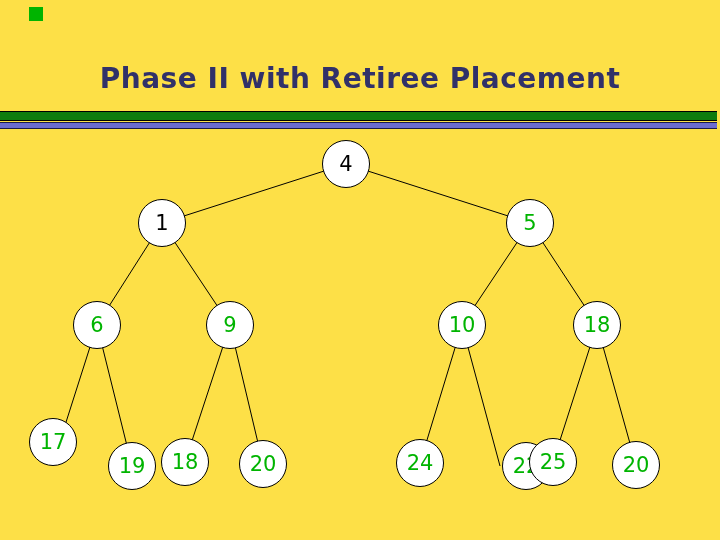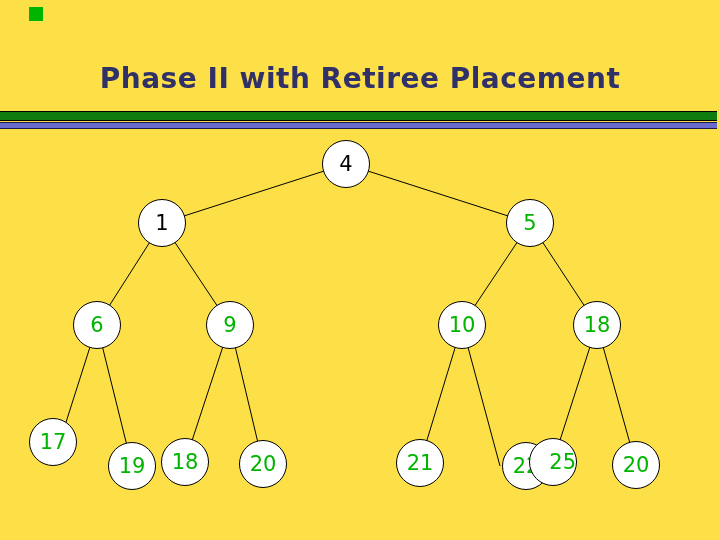--- a/index.html
+++ b/index.html
@@ -89,18 +89,18 @@
       <div class="node" style="left: 138px; top: 199px; color: rgb(0, 0, 0);">1</div>
       <div class="node" style="left: 506px; top: 199px; color: rgb(0, 180, 0);">5</div>
       <div class="node" style="left: 73px; top: 301px; color: rgb(0, 180, 0);">6</div>
       <div class="node" style="left: 206px; top: 301px; color: rgb(0, 180, 0);">9</div>
       <div class="node" style="left: 438px; top: 301px; color: rgb(0, 180, 0); text-align: center;">10</div>
       <div class="node" style="left: 573px; top: 301px; color: rgb(0, 180, 0);">18</div>
       <div class="node" style="left: 29px; top: 418px; color: rgb(0, 180, 0);">17</div>
       <div class="node" style="left: 108px; top: 442px; color: rgb(0, 180, 0);">19</div>
       <div class="node" style="left: 161px; top: 438px; color: rgb(0, 180, 0);">18</div>
       <div class="node" style="left: 239px; top: 440px; color: rgb(0, 180, 0);">20</div>
-      <div class="node" style="left: 396px; top: 439px; color: rgb(0, 180, 0);">21</div>
+      <div class="node" style="left: 396px; top: 439px; color: rgb(0, 180, 0);">24</div>
       <div class="node" style="left: 502px; top: 442px; color: rgb(0, 180, 0);">22</div>
-      <div class="node" style="left: 529px; top: 438px; color: rgb(0, 180, 0); text-align: right;">25</div>
+      <div class="node" style="left: 529px; top: 438px; color: rgb(0, 180, 0);">25</div>
       <div class="node" style="left: 612px; top: 441px; color: rgb(0, 180, 0);">20</div>
     </div>
 </div>
 
 </body></html>

